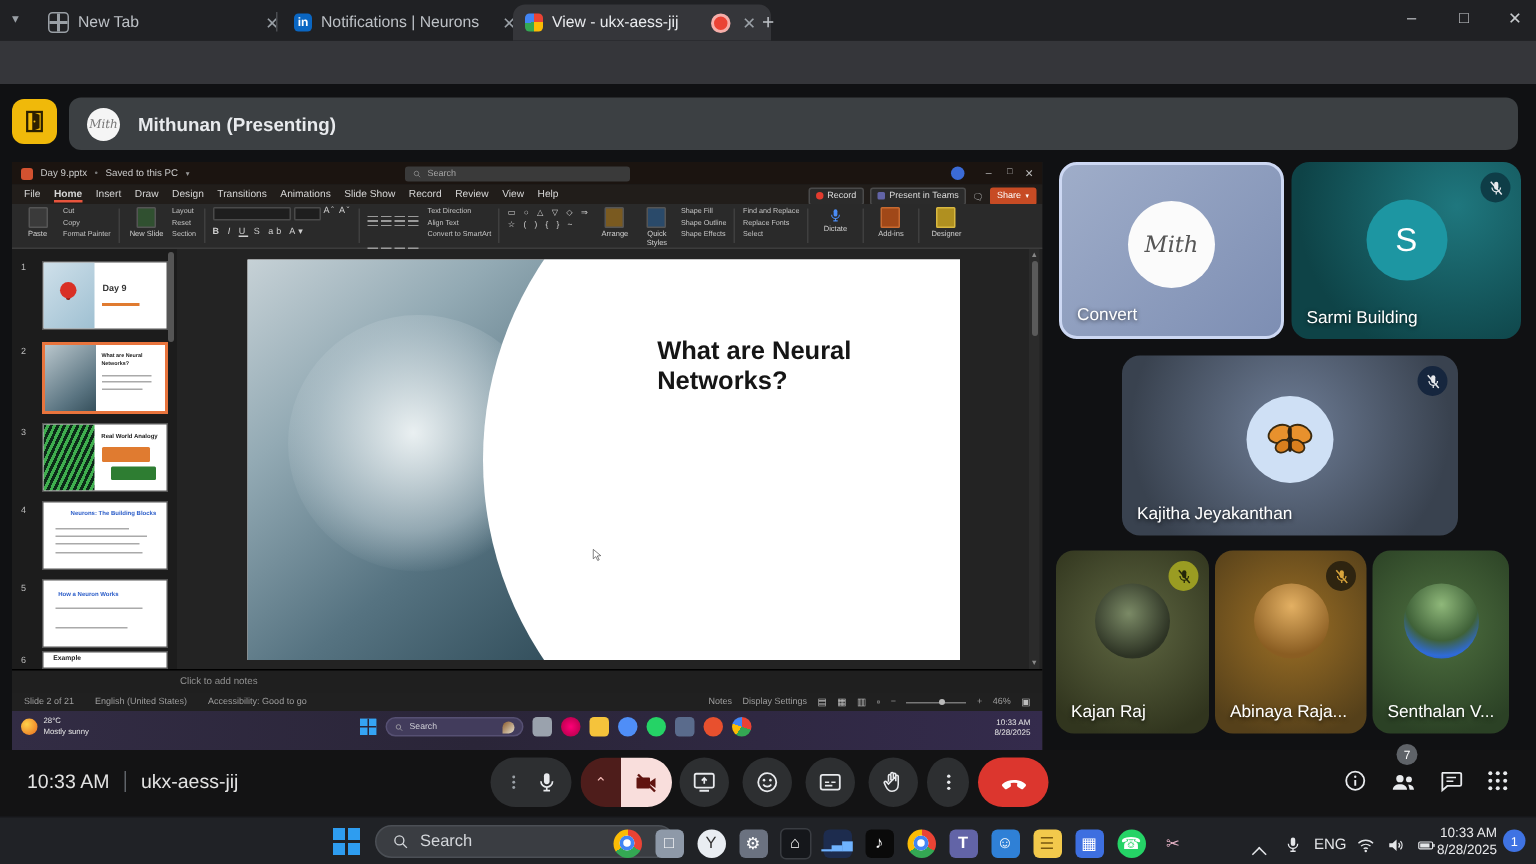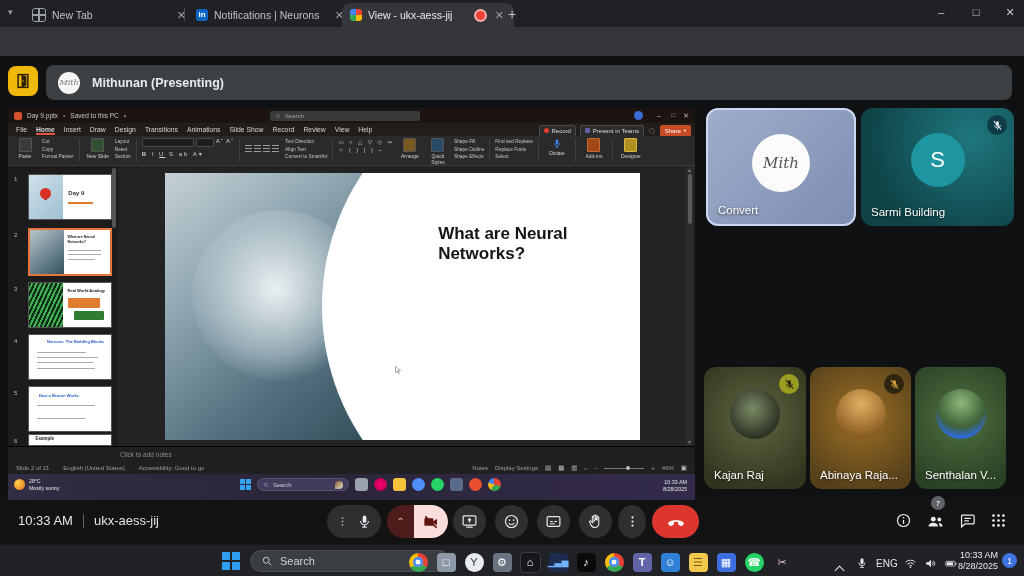--- a/index.html
+++ b/index.html
@@ -631,20 +631,33 @@
   </div>
   <div id="tile-sarmi" class="tile abs">
     <span class="mutebadge" style="background:#0e3d47;color:#e8eaed;">
       <svg class="i" width="11" height="11" viewBox="0 0 24 24">
           <use href="#s-micoff"></use>
         </svg>
       </span>
     <span class="pavatar">S</span>
     <span class="pname">Sarmi Building</span>
   </div>
+  <div id="tile-kajitha" class="tile abs">
+    <span class="mutebadge" style="background:#16263e;color:#e8eaed;">
+      <svg class="i" width="11" height="11" viewBox="0 0 24 24">
+          <use href="#s-micoff"></use>
+        </svg>
+      </span>
+    <span class="pavatar">
+      <svg class="i" width="36" height="36" viewBox="0 0 24 24" style="margin:11px">
+          <use href="#s-butterfly"></use>
+        </svg>
+      </span>
+    <span class="pname">Kajitha Jeyakanthan</span>
+  </div>
   <div id="tile-abinaya" class="tile abs">
     <span class="mutebadge" style="background:#2e2410;color:#d8a43c;">
       <svg class="i" width="11" height="11" viewBox="0 0 24 24">
           <use href="#s-micoff"></use>
         </svg>
       </span>
     <span id="av-abinaya" class="pavatar smallav"></span>
     <span class="pname">Abinaya Raja...</span>
   </div>
   <div id="tile-kajan" class="tile abs">

